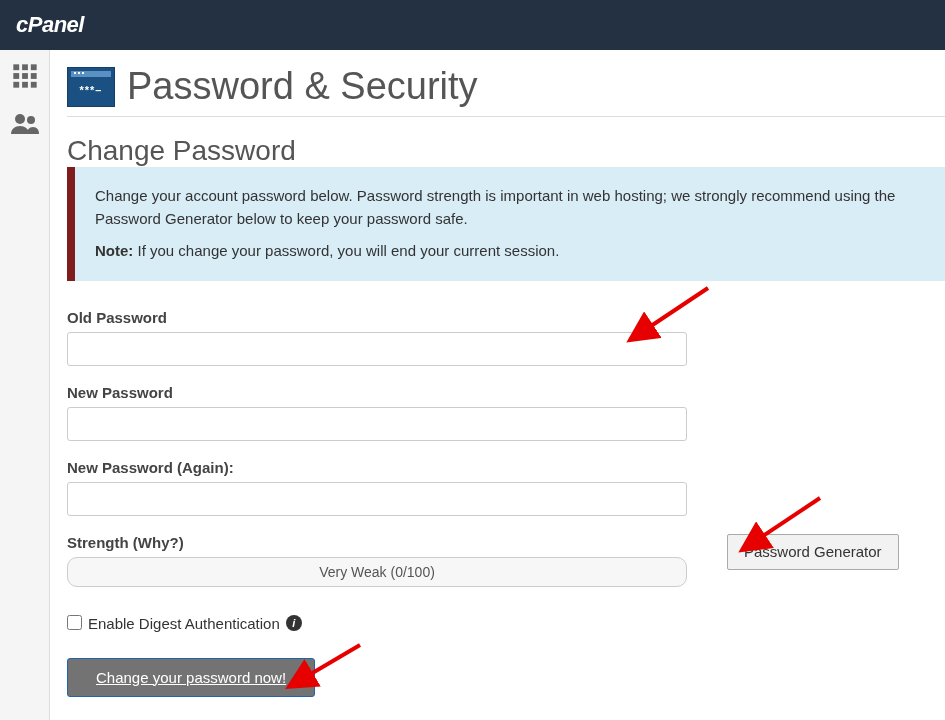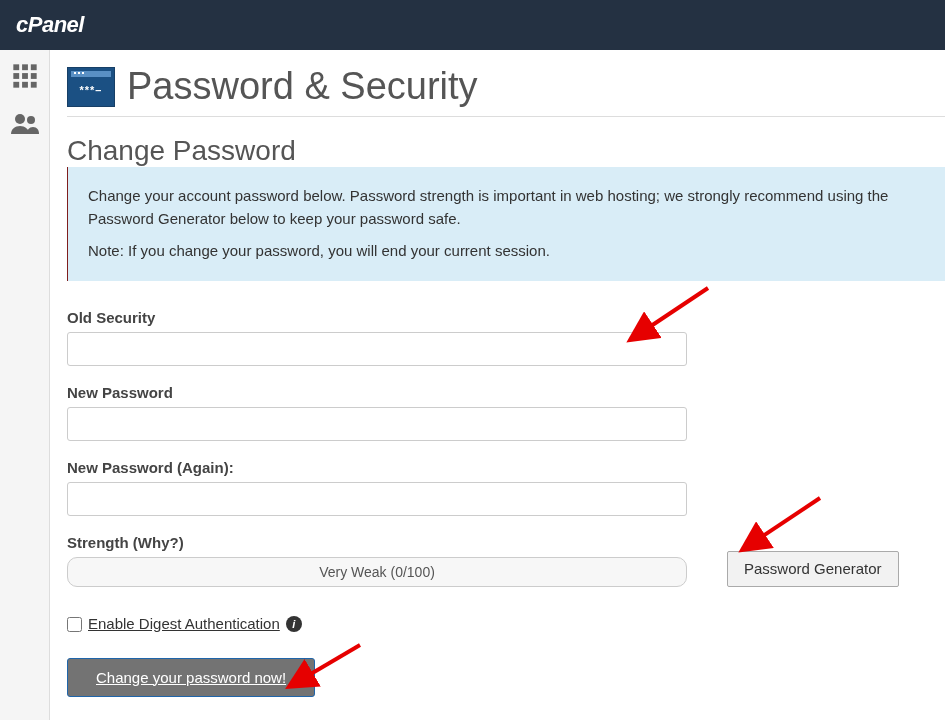--- a/index.html
+++ b/index.html
@@ -11,32 +11,32 @@
     .content { position: absolute; top: 50px; left: 55px; right: 0; padding: 15px 0 0 12px; }
     .page-title-row { display: flex; align-items: center; gap: 12px; margin-bottom: 8px; }
     .page-icon { width: 48px; height: 40px; background: #1b5083; border: 1px solid #173f66; position: relative; display: flex; align-items: center; justify-content: center; }
     .page-icon .top { position: absolute; top: 3px; left: 3px; right: 3px; height: 6px; background: #5a90c4; }
     .page-icon .dots { position: absolute; top: 4px; left: 6px; display: flex; gap: 2px; }
     .page-icon .dots span { width: 2px; height: 2px; background: #fff; }
     .page-icon-text { color: #fff; font-size: 11px; font-weight: bold; margin-top: 6px; letter-spacing: 1px;}
     h1.page-title { font-size: 38px; font-weight: 400; color: #555; }
     .hr { border-top: 1px solid #ddd; margin-bottom: 18px; margin-right: 0; }
     h2.section-title { font-size: 28px; font-weight: 400; color: #555; }
-    .alert { background: #d9edf7; border-left: 1px solid #7f1d1d; padding: 18px 20px; color: #333; font-size: 15px; line-height: 1.5; margin-bottom: 28px; }
-    .alert strong { font-weight: normal; }
+    .alert { background: #d9edf7; border-left: 8px solid #7f1d1d; padding: 18px 20px; color: #333; font-size: 15px; line-height: 1.5; margin-bottom: 28px; }
+    .alert strong { font-weight: bold; }
     .alert p { margin-bottom: 10px; }
     .alert p:last-child { margin-bottom: 0; }
     .form-group { margin-bottom: 18px; }
     .form-group label { display: block; font-size: 15px; font-weight: 600; color: #444; margin-bottom: 6px; }
     .form-group input[type="password"] { width: 620px; height: 34px; border: 1px solid #ccc; border-radius: 3px; padding: 6px 10px; font-size: 14px; }
-    .strength-row { display: flex; align-items: flex-end; gap: 40px; margin-bottom: 28px; }
+    .strength-row { display: flex; align-items: flex-start; gap: 40px; margin-bottom: 28px; }
     .strength-box { width: 620px; }
     .strength-meter { border: 1px solid #ccc; border-radius: 10px; background: #f7f7f7; height: 30px; display: flex; align-items: center; justify-content: center; font-size: 14px; color: #555; }
     .pwdgen-btn { padding: 8px 16px; border: 1px solid #aaa; background: #f2f2f2; font-size: 15px; color: #333; cursor: pointer; border-radius: 2px; height: 36px; }
-    .checkbox-row { display: flex; align-items: flex-end; gap: 6px; margin-bottom: 26px; font-size: 15px; text-decoration: underline; }
+    .checkbox-row { display: flex; align-items: flex-start; gap: 6px; margin-bottom: 26px; font-size: 15px; }
     .checkbox-row input { width: 15px; height: 15px; }
     .info-circle { display: inline-flex; width: 16px; height: 16px; border-radius: 50%; background: #333; color: #fff; font-size: 11px; font-weight: bold; align-items: center; justify-content: center; font-style: italic; }
     .primary-btn { background: #737373; border: 1px solid #1f65aa; color: #fff; padding: 10px 28px; font-size: 15px; border-radius: 3px; cursor: pointer; text-decoration: underline; }
     
     .arrow { position: absolute; pointer-events: none; }
     .grid-icon svg, .people-icon svg { fill: #666; }
   </style>
 </head>
 <body>
 
@@ -84,21 +84,21 @@
   <div class="hr"></div>
 
   <h2 class="section-title">Change Password</h2>
 
   <div class="alert">
     <p>Change your account password below. Password strength is important in web hosting; we strongly recommend using the Password Generator below to keep your password safe.</p>
     <p><strong>Note:</strong> <span>If you change your password, you will end your current session.</span></p>
   </div>
 
   <div class="form-group">
-    <label>Old Security</label>
+    <label>Old Password</label>
     <input type="password" style="">
   </div>
 
   <div class="form-group">
     <label>New Password</label>
     <input type="password" style="">
   </div>
 
   <div class="form-group">
     <label>New Password (Again):</label>

